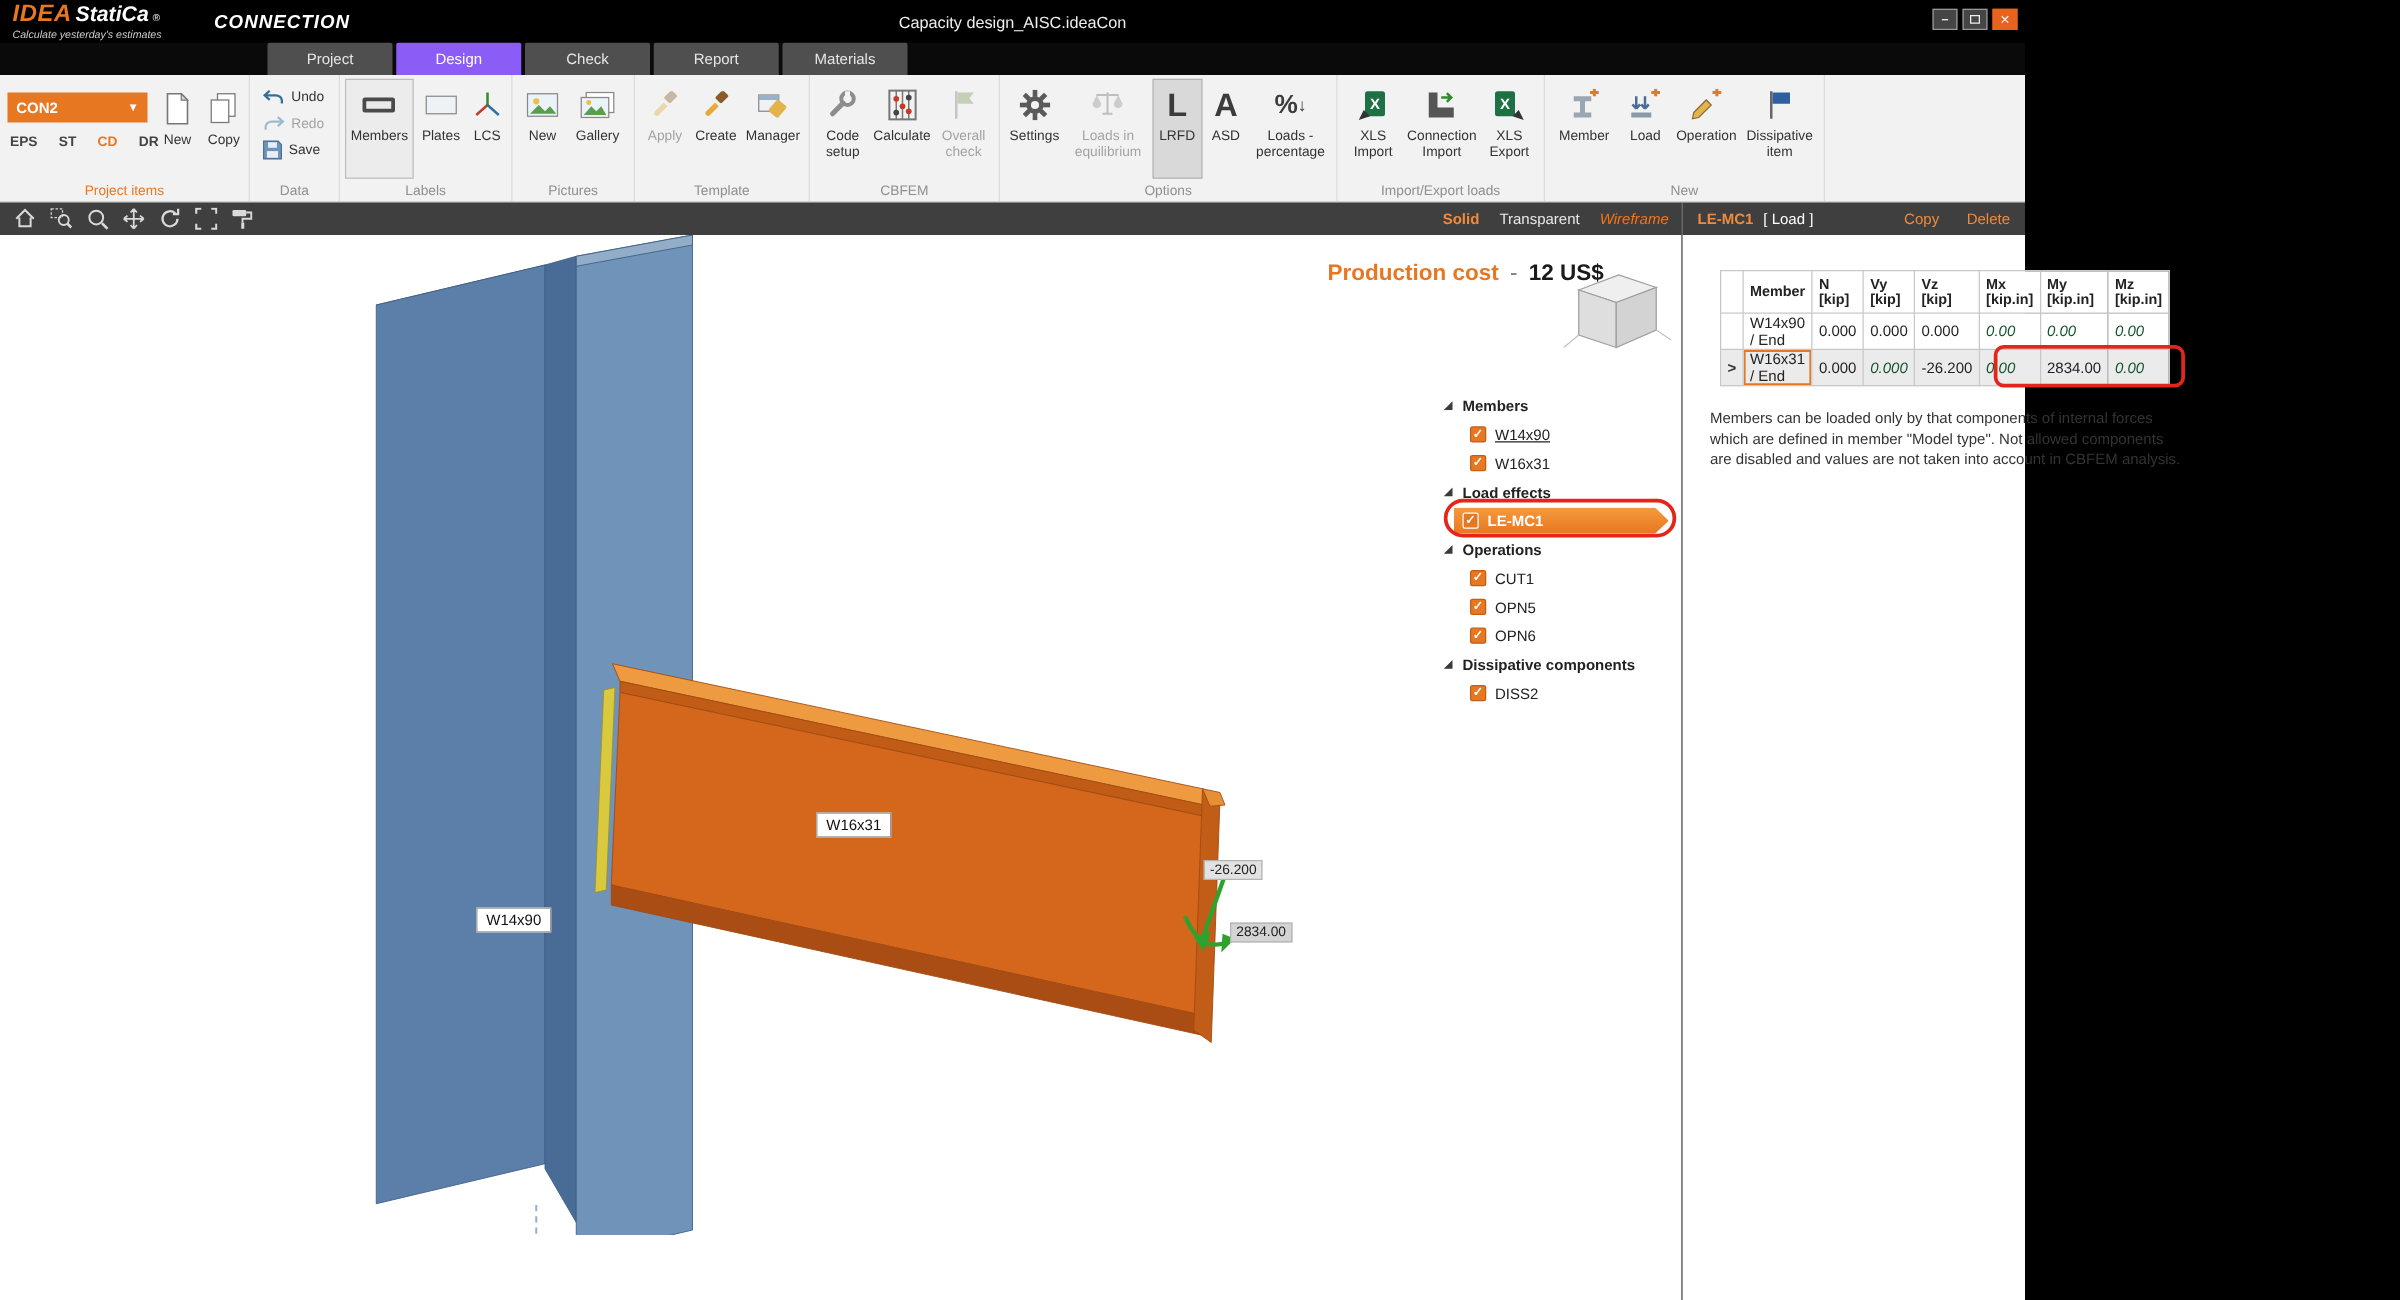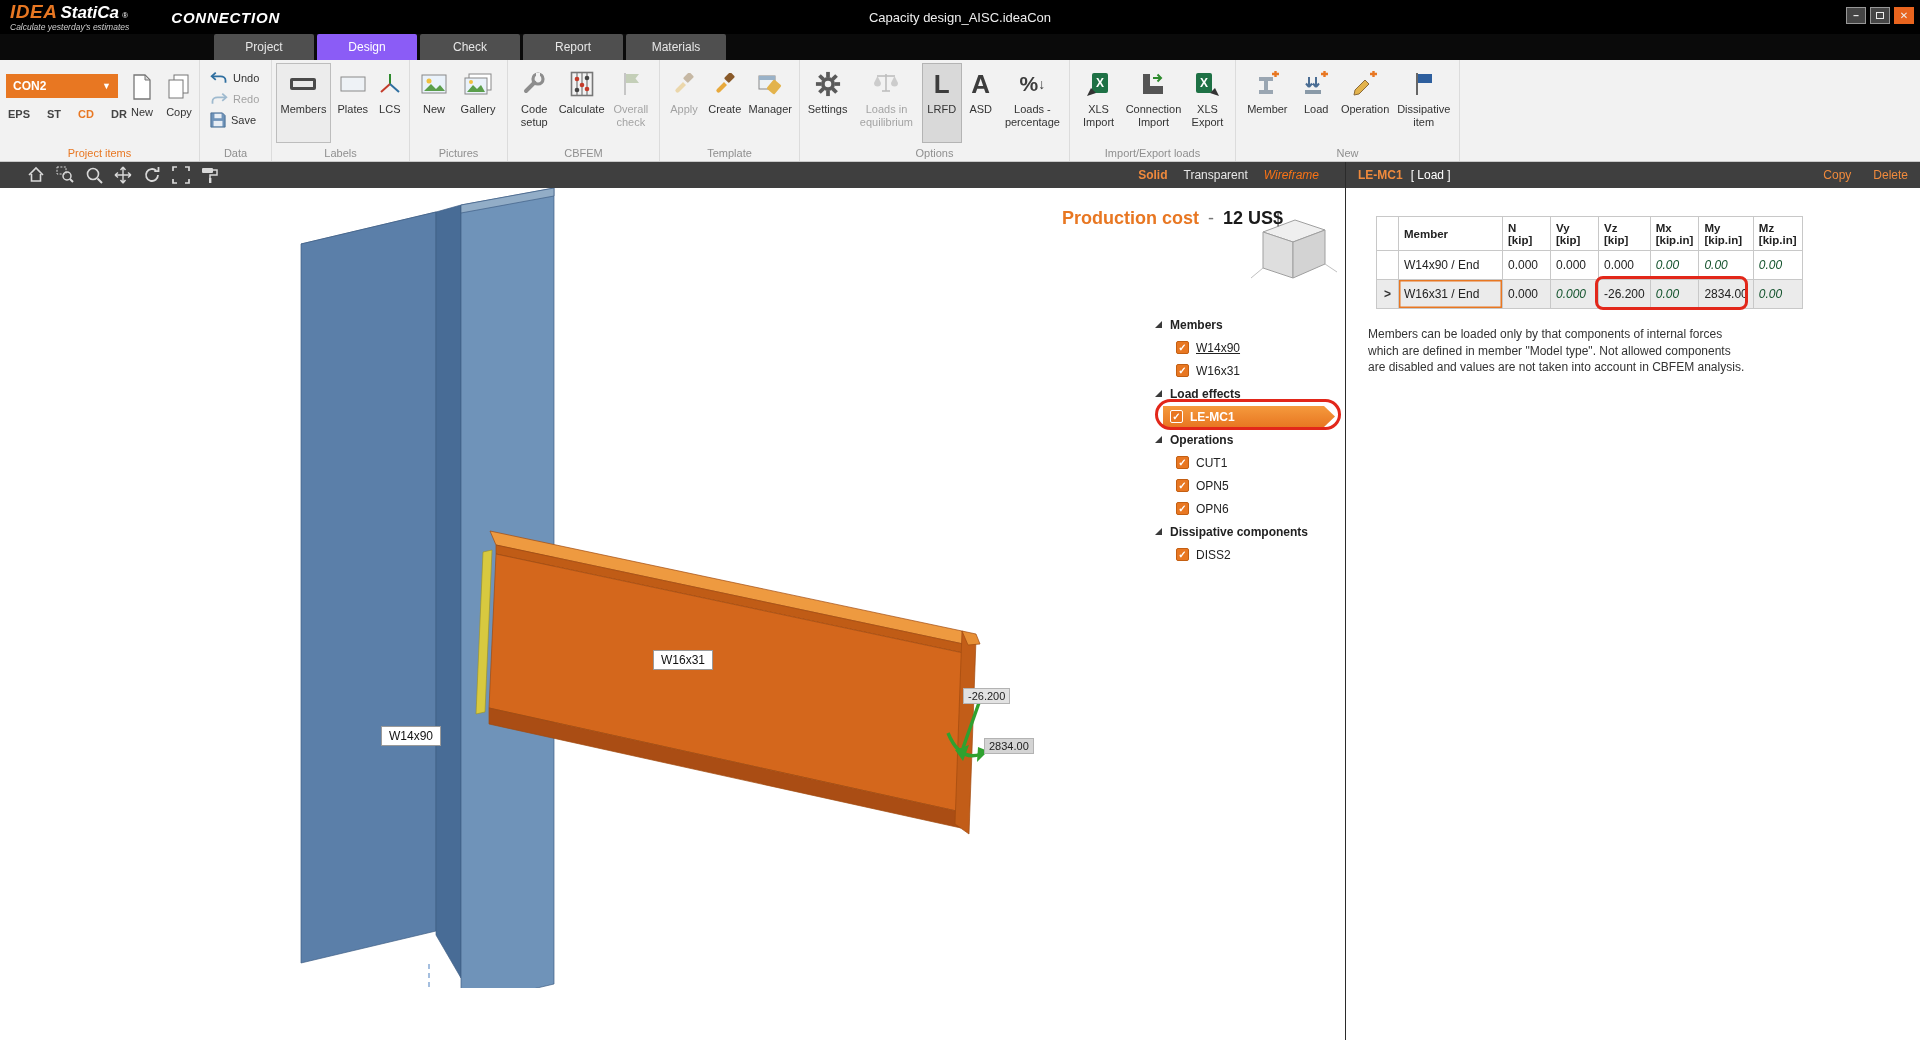--- a/index.html
+++ b/index.html
@@ -1,18 +1,18 @@
 <!DOCTYPE html>
 <html><head>
 <meta charset="utf-8">
 <style>
   * { box-sizing: border-box; margin: 0; padding: 0; }
   html,body { width:1920px; height:1040px; overflow:hidden; background:#000;
     font-family:"Liberation Sans", sans-serif; }
-  .app { width:1920px; height:1040px; display:flex; flex-direction:column; }
+  .app { width:1620px; height:1040px; display:flex; flex-direction:column; }
 
   
   .titlebar { height:34px; background:#000; position:relative; display:flex; align-items:center; color:#fff; flex:0 0 auto;}
   .logo { margin-left:10px; line-height:1; }
   .logo-row { display:flex; align-items:baseline; gap:3px; font-style:italic; }
   .logo-idea { color:#e87722; font-weight:900; font-size:19px; letter-spacing:.5px; }
   .logo-statica { color:#fff; font-weight:bold; font-size:17px; }
   .logo-reg { color:#fff; font-size:8px; vertical-align:super; }
   .tagline { font-style:italic; font-size:8.5px; color:#cfcfcf; margin-top:2px; }
   .appname { margin-left:42px; font-weight:bold; font-style:italic; font-size:15px; letter-spacing:.8px; }
@@ -53,21 +53,21 @@
   .con-select .car { font-size:9px; }
   .modes { position:absolute; left:8px; top:48px; display:flex; gap:17px; font-size:11px; color:#444; font-weight:bold;}
   .modes span.on { color:#e87722; }
   .pi .mini { position:absolute; top:8px; width:46px; height:70px; }
   .smbtn { display:flex; align-items:center; gap:5px; font-size:11px; color:#333; height:21px; }
   .datacol { display:flex; flex-direction:column; padding:4px 6px; }
 
   
   .main { flex:1; display:flex; min-height:0; }
   .viewport { width:1345px; display:flex; flex-direction:column; background:#fff; }
-  .vheader { height:26px; background:#3f3f3f; display:flex; align-items:center; gap:10px; padding:0 26px; flex:0 0 auto;}
+  .vheader { height:26px; background:#3f3f3f; display:flex; align-items:center; gap:10px; padding:0 10px; flex:0 0 auto;}
   .vico { width:19px; height:19px; display:flex; align-items:center; justify-content:center; }
   .vmodes { margin-left:auto; display:flex; gap:16px; font-size:12px; color:#e8e8e8; align-items:center; }
   .vmode.active { color:#f08a3c; font-weight:bold; }
   .vmode.dim { color:#f97316; }
   .canvas { position:relative; flex:1; overflow:hidden; background:#fff; }
   .scene { position:absolute; left:0; top:0; }
 
   .prodcost { position:absolute; left:1062px; top:20px; font-size:18px; }
   .prodcost .l { color:#e87722; font-weight:bold; }
   .prodcost .s { color:#777; margin:0 4px; }
@@ -283,20 +283,54 @@
                 <path d="M3 19 L9 12 L13 16 L17 12 L21 19 z" fill="#5a9e4b"></path>
                 <circle cx="7" cy="9" r="2" fill="#f0c040"></circle>
               </svg>
           </span>
           <span>Gallery</span>
         </div>
       </div>
       <div class="rgl">Pictures</div>
     </div>
 
+    <div class="rgroup" style="width:140px">
+      <div class="ritems">
+        <div class="rbtn dis" style="width:42px">
+          <span class="ic">
+            <svg width="22" height="22" viewBox="0 0 22 22">
+                <rect x="12" y="0" width="7" height="9" rx="1.5" transform="rotate(45 15.5 4.5)" fill="#8a6a3a"></rect>
+                <path d="M10 9 l3 3 -7 7 a2.1 2.1 0 1 1-3-3 z" fill="#e3b34c"></path>
+              </svg>
+          </span>
+          <span>Apply</span>
+        </div>
+        <div class="rbtn" style="width:44px">
+          <span class="ic">
+            <svg width="22" height="22" viewBox="0 0 22 22">
+                <rect x="12" y="0" width="7" height="9" rx="1.5" transform="rotate(45 15.5 4.5)" fill="#8a5a2a"></rect>
+                <path d="M10 9 l3 3 -7 7 a2.1 2.1 0 1 1-3-3 z" fill="#e8a93c"></path>
+              </svg>
+          </span>
+          <span>Create</span>
+        </div>
+        <div class="rbtn" style="width:52px">
+          <span class="ic">
+            <svg width="24" height="22">
+                <rect x="1" y="3" width="16" height="13" fill="#eef2f6" stroke="#888"></rect>
+                <rect x="1" y="3" width="16" height="4" fill="#9ab2c8"></rect>
+                <rect x="11" y="8" width="10" height="12" rx="1.5" transform="rotate(40 16 14)" fill="#e3b34c"></rect>
+              </svg>
+          </span>
+          <span>Manager</span>
+        </div>
+      </div>
+      <div class="rgl">Template</div>
+    </div>
+
     <div class="rgroup" style="width:152px">
       <div class="ritems">
         <div class="rbtn" style="width:46px">
           <span class="ic">
             <svg width="24" height="24" viewBox="0 0 24 24">
                 <path d="M4 19 L12.5 10.5" stroke="#8d8d8d" stroke-width="4" stroke-linecap="round"></path>
                 <circle cx="16" cy="7" r="5" fill="none" stroke="#8d8d8d" stroke-width="3.2"></circle>
                 <rect x="14" y="1" width="4" height="5" fill="#f2f2f2"></rect>
               </svg>
           </span>
@@ -322,54 +356,20 @@
           <span class="ic">
             <svg width="20" height="26" viewBox="0 0 20 26">
                 <line x1="4" y1="2" x2="4" y2="24" stroke="#8a8a8a" stroke-width="2"></line>
                 <path d="M5 3 h13 l-3.5 4.5 L18 12 H5 z" fill="#86a06a"></path>
               </svg>
           </span>
           <span>Overall check</span>
         </div>
       </div>
       <div class="rgl">CBFEM</div>
-    </div>
-
-    <div class="rgroup" style="width:140px">
-      <div class="ritems">
-        <div class="rbtn dis" style="width:42px">
-          <span class="ic">
-            <svg width="22" height="22" viewBox="0 0 22 22">
-                <rect x="12" y="0" width="7" height="9" rx="1.5" transform="rotate(45 15.5 4.5)" fill="#8a6a3a"></rect>
-                <path d="M10 9 l3 3 -7 7 a2.1 2.1 0 1 1-3-3 z" fill="#e3b34c"></path>
-              </svg>
-          </span>
-          <span>Apply</span>
-        </div>
-        <div class="rbtn" style="width:44px">
-          <span class="ic">
-            <svg width="22" height="22" viewBox="0 0 22 22">
-                <rect x="12" y="0" width="7" height="9" rx="1.5" transform="rotate(45 15.5 4.5)" fill="#8a5a2a"></rect>
-                <path d="M10 9 l3 3 -7 7 a2.1 2.1 0 1 1-3-3 z" fill="#e8a93c"></path>
-              </svg>
-          </span>
-          <span>Create</span>
-        </div>
-        <div class="rbtn" style="width:52px">
-          <span class="ic">
-            <svg width="24" height="22">
-                <rect x="1" y="3" width="16" height="13" fill="#eef2f6" stroke="#888"></rect>
-                <rect x="1" y="3" width="16" height="4" fill="#9ab2c8"></rect>
-                <rect x="11" y="8" width="10" height="12" rx="1.5" transform="rotate(40 16 14)" fill="#e3b34c"></rect>
-              </svg>
-          </span>
-          <span>Manager</span>
-        </div>
-      </div>
-      <div class="rgl">Template</div>
     </div>
 
     <div class="rgroup" style="width:270px">
       <div class="ritems">
         <div class="rbtn" style="width:52px">
           <span class="ic">
             <svg width="26" height="26" viewBox="0 0 28 28">
                 <g fill="#5a5a5a">
                   <rect x="12" y="1" width="4" height="6"></rect>
                   <rect x="12" y="21" width="4" height="6"></rect>

